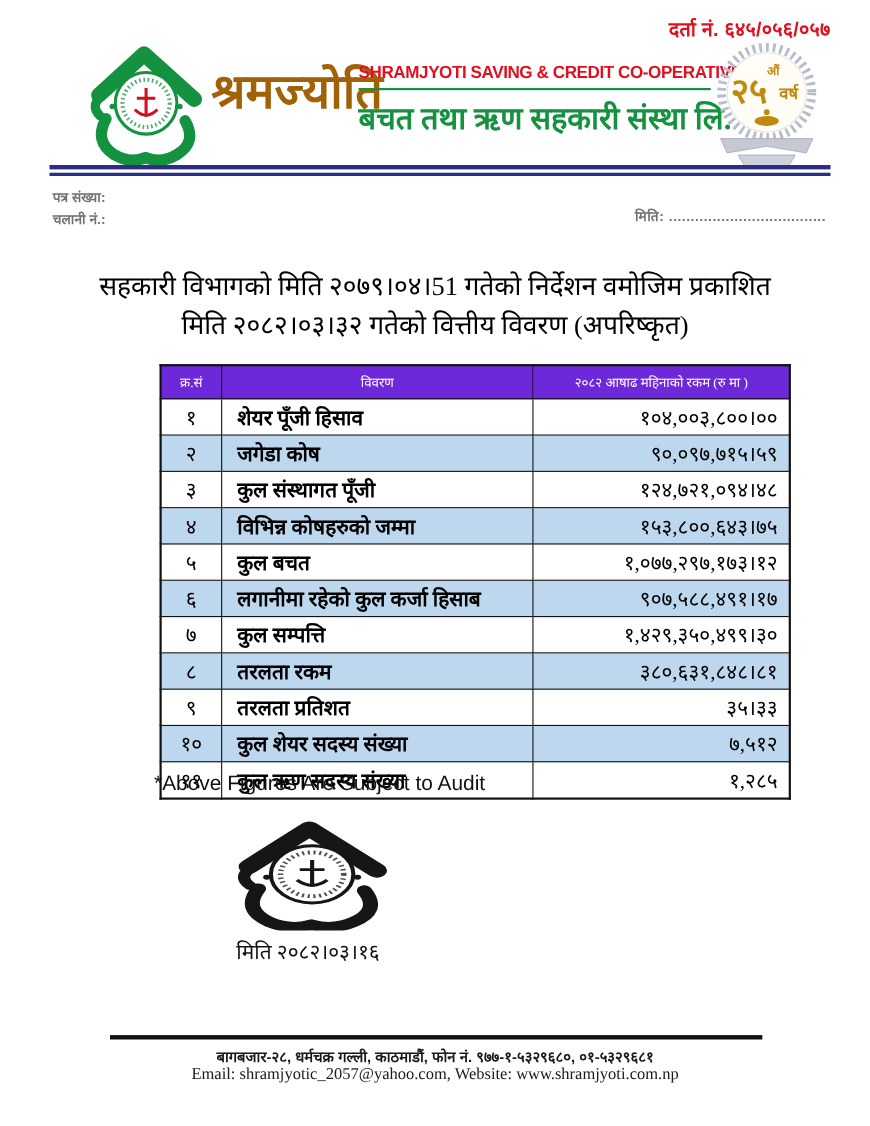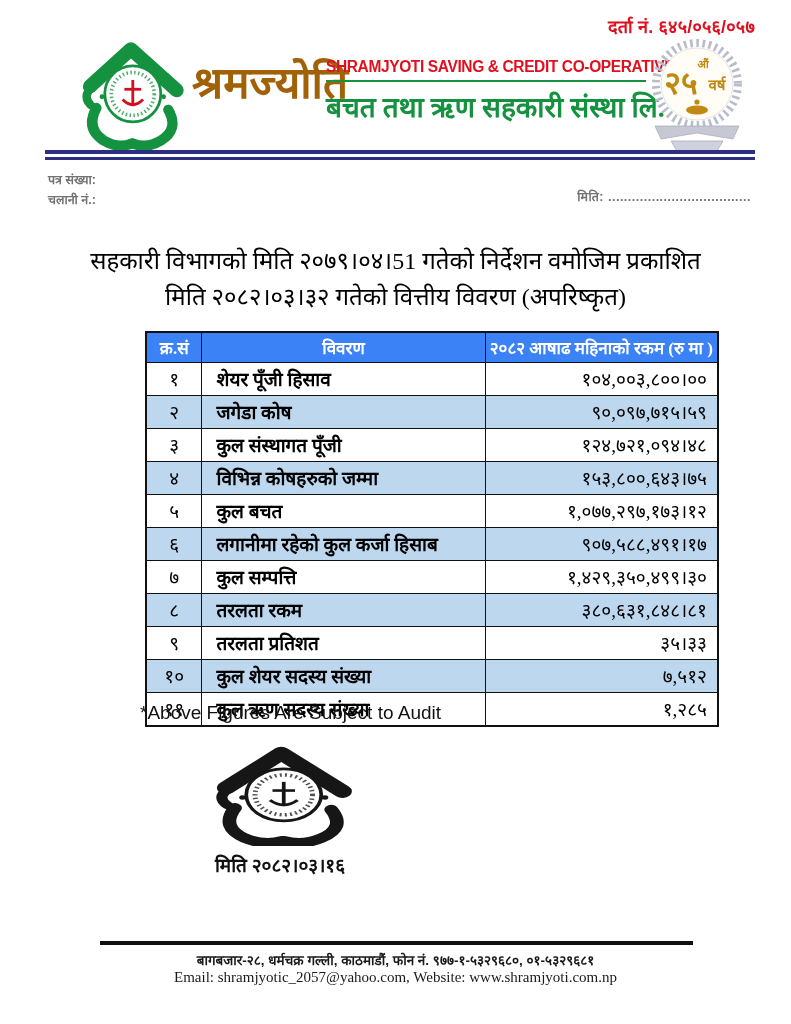--- a/index.html
+++ b/index.html
@@ -51,38 +51,38 @@
   .miti-line{position:absolute;right:0;top:18px;letter-spacing:.5px;}
   
   .doc-title{
     position:absolute;top:243px;left:0;width:100%;
     text-align:center;color:#000;font-size:24px;line-height:36px;
   }
   
   .fin-table-wrap{position:absolute;top:331px;left:145px;width:574px;}
   table.fin{border-collapse:collapse;width:100%;font-size:19px;color:#000;}
   table.fin th{
-    background:#3b82f6;color:#ffffff;font-weight:bold;font-size:17px;
+    background:#6d28d9;color:#ffffff;font-weight:normal;font-size:12px;
     height:27px;border:1px solid #111;
   }
   table.fin td{border:1px solid #111;height:30px;}
   table.fin{border:2px solid #111;}
   tr.alt td{background:#bdd7ee;}
   td.sn{width:55px;text-align:center;}
   td.lbl{width:288px;padding-left:14px;font-weight:bold;}
   td.val{width:231px;text-align:right;padding-right:10px;}
   
   .audit-note{
     position:absolute;top:702px;left:140px;
     font-family:"Liberation Sans",sans-serif;font-size:19px;color:#111;
   }
   
   .stamp{position:absolute;top:742px;left:188px;width:184px;text-align:center;}
   .stamp svg{display:block;margin:0 auto;}
-  .stamp-date{font-size:19px;color:#111;margin-top:6px;text-align:center;font-weight:bold;}
+  .stamp-date{font-size:19px;color:#111;margin-top:6px;text-align:center;}
   
   .footer-rule{position:absolute;top:941px;left:100px;width:593px;height:4px;background:#111;}
   .footer-line1{
     position:absolute;top:951px;left:0;width:100%;text-align:center;
     font-family:"Liberation Sans",sans-serif;font-weight:bold;font-size:13.5px;color:#1a1a1a;
   }
   .footer-line2{
     position:absolute;top:969px;left:0;width:100%;text-align:center;
     font-family:Liberation Serif, serif;font-size:15px;color:#1a1a1a;
   }

